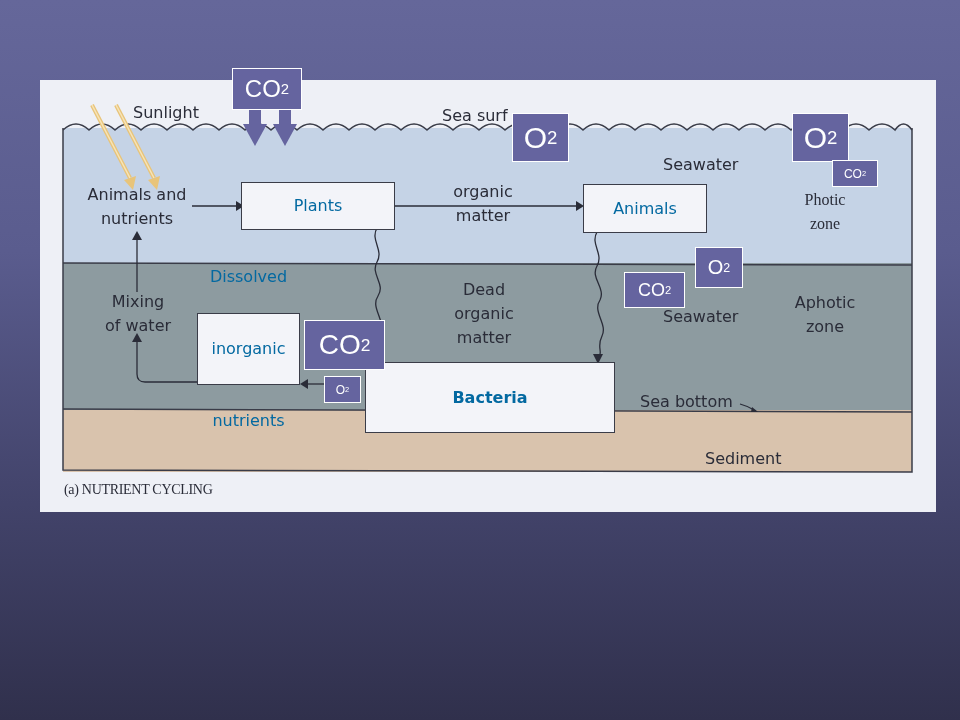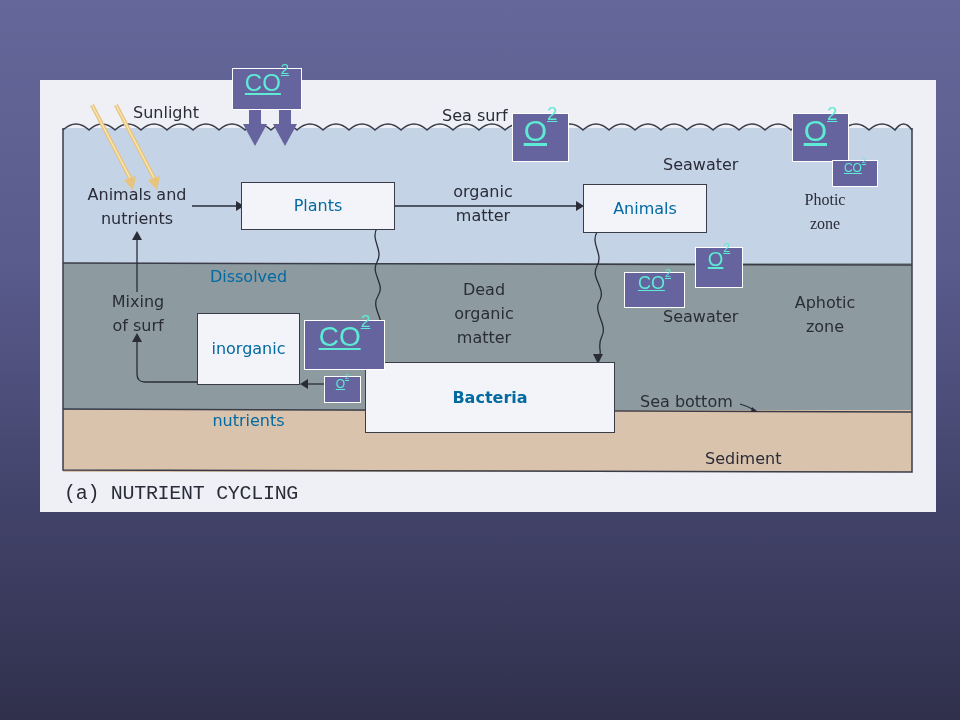--- a/index.html
+++ b/index.html
@@ -17,27 +17,27 @@
     position: absolute; color: #2a2c38; font-family: "DejaVu Sans", sans-serif;
     font-size: 16px; line-height: 24px; text-align: center; white-space: nowrap;
   }
   .box {
     position: absolute; background: #f3f4f9; border: 1.5px solid #3a3c48;
     box-sizing: border-box; display: flex; align-items: center; justify-content: center;
     color: #0369a1; font-size: 16px; line-height: 24px; text-align: center;
   }
   .gas {
     position: absolute; background: #65649f; border: 1.5px solid #ffffff;
-    box-sizing: border-box; color: #5eead4; font-family: "Liberation Sans", sans-serif;
-    display: flex; justify-content: center; white-space: nowrap; text-decoration: underline;
+    box-sizing: border-box; color: #ffffff; font-family: "Liberation Sans", sans-serif;
+    display: flex; align-items: center; justify-content: center; white-space: nowrap;
   }
   .gas sub { font-size: 0.62em; vertical-align: -0.35em; line-height: 0; }
   .caption {
-    position: absolute; left: 64px; top: 482px; font-size: 20px; color: #2a2c38;
-    font-family: Liberation Mono, monospace; letter-spacing: -0.3px;
+    position: absolute; left: 64px; top: 482px; font-size: 14px; color: #2a2c38;
+    font-family: Liberation Serif, serif; letter-spacing: -0.3px;
   }
 </style>
 </head>
 <body>
 
 <div class="panel"></div>
 
 <svg class="diagram" viewBox="0 0 960 720" xmlns="http://www.w3.org/2000/svg">
 
   <rect x="63" y="128" width="849" height="135" fill="#c5d3e6"></rect>
@@ -112,21 +112,21 @@
   <div>organic</div>
   <div>matter</div>
 </div>
 <div class="lbl" style="left:663px;top:153px;">Seawater</div>
 <div class="lbl" style="left:790px;top:188px;width:70px;font-family:Liberation Serif, serif;">
   <div>Photic</div>
   <div>zone</div>
 </div>
 <div class="lbl" style="left:96px;top:290px;width:84px;">
   <div>Mixing</div>
-  <div>of surf</div>
+  <div>of water</div>
 </div>
 <div class="lbl" style="left:444px;top:278px;width:80px;">
   <div>Dead</div>
   <div>organic</div>
   <div>matter</div>
 </div>
 <div class="lbl" style="left:663px;top:305px;">Seawater</div>
 <div class="lbl" style="left:784px;top:291px;width:82px;">
   <div>Aphotic</div>
   <div>zone</div>

